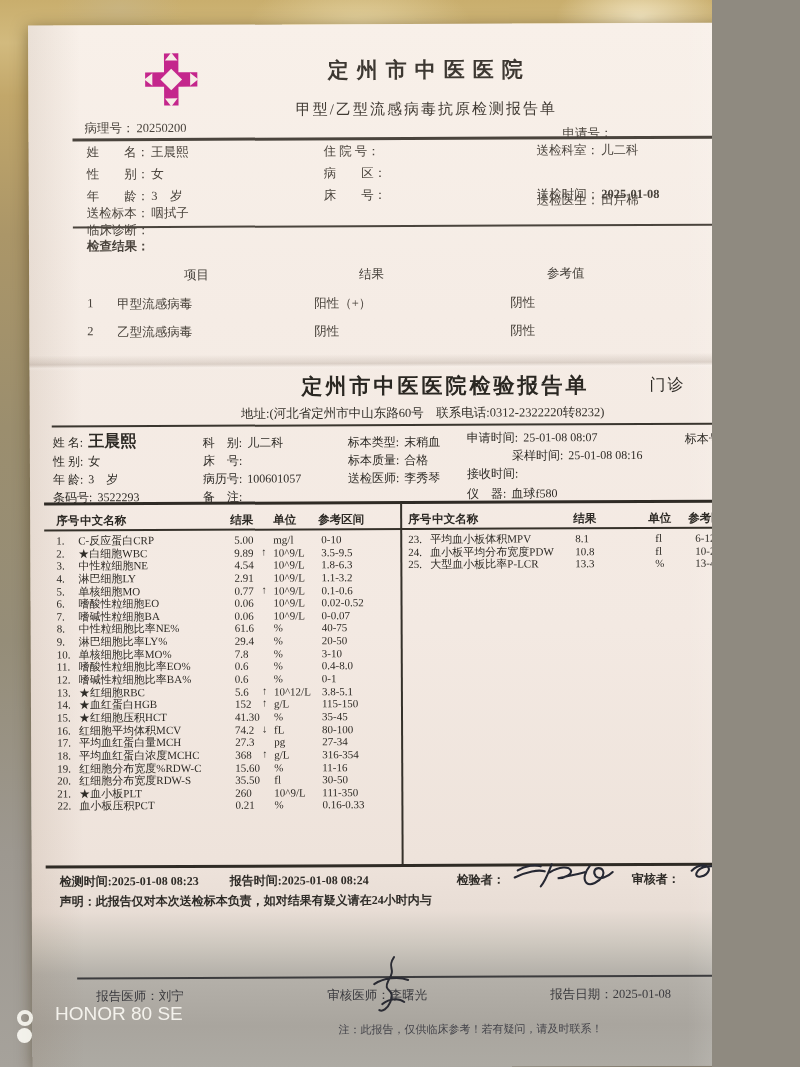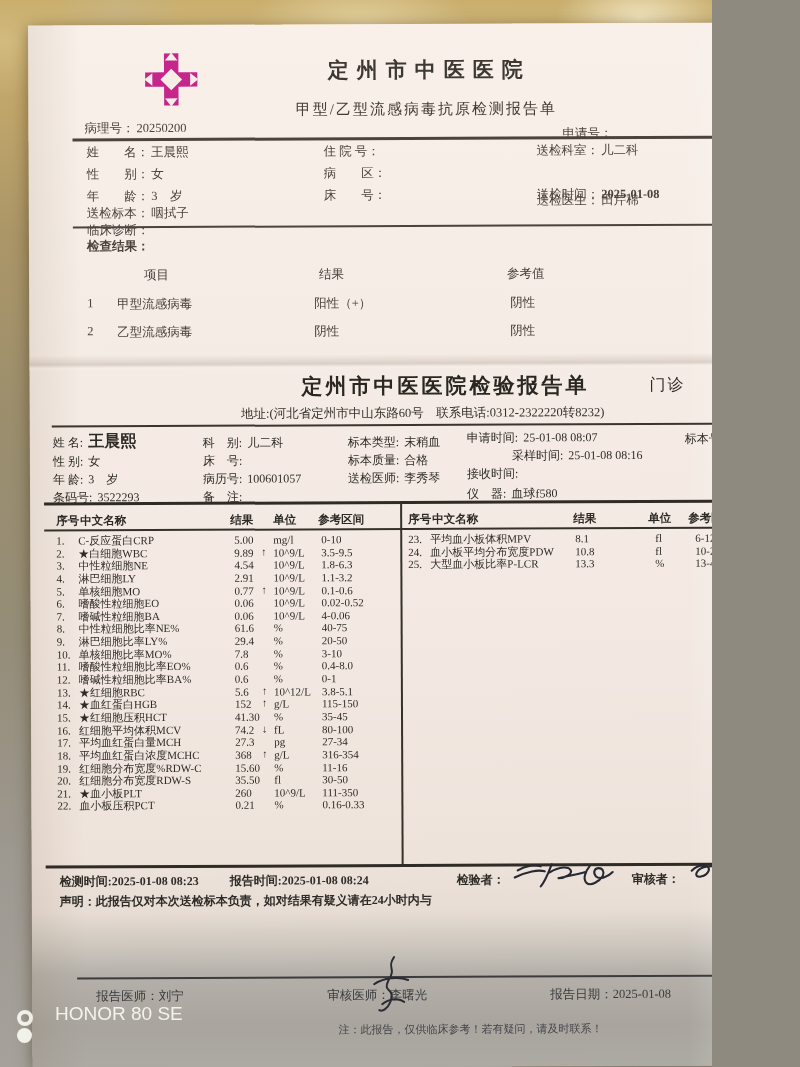--- a/index.html
+++ b/index.html
@@ -21,21 +21,21 @@
     background:linear-gradient(180deg,rgba(0,0,0,0),rgba(112,92,76,.14) 45%,rgba(112,92,76,.20) 58%,rgba(255,255,255,.12) 80%,rgba(0,0,0,0));}
   
   .r1{color:#49433c;font-size:12.5px;white-space:nowrap;}
   .r1-hosp{left:0;top:32px;width:744px;text-align:center;padding-left:58px;box-sizing:border-box;
     font-size:21px;font-weight:600;letter-spacing:8px;color:#3d3832;}
   .r1-sub{left:0;top:76px;width:744px;text-align:center;padding-left:52px;box-sizing:border-box;
     font-size:15px;letter-spacing:2px;color:#403a33;}
   .hr{background:#4a443d;}
   .lbl{margin-right:2px;}
   .r1 b{font-weight:600;}
-  .res-hdr{font-size:12.5px;color:#45403a;}
+  .res-hdr{font-size:12.5px;color:#45403a;margin-left:40px;}
   
   .r2{color:#2e2b26;white-space:nowrap;}
   .r2-title{left:0;top:348px;width:744px;text-align:center;padding-left:88px;box-sizing:border-box;
     font-size:21px;font-weight:700;letter-spacing:3px;color:#2a2722;}
   .r2-visit{left:620px;top:352px;font-size:16px;color:#2e2b26;letter-spacing:2px;}
   .r2-addr{left:0;top:381px;width:744px;text-align:center;padding-left:42px;box-sizing:border-box;font-size:12.5px;color:#33302a;}
   .pf{font-size:12px;}
   .pf .big{font-size:16px;font-weight:700;}
   .thdr{font-size:11.5px;font-weight:600;color:#2c2924;}
   .tbl{font-size:11px;color:#2e2b26;}
@@ -201,21 +201,21 @@
           <span class="c-flag"></span>
           <span class="c-unit">10^9/L</span>
           <span class="c-range">0.02-0.52</span>
         </div>
         <div class="lab-row">
           <span class="c-no">7.</span>
           <span class="c-name">嗜碱性粒细胞BA</span>
           <span class="c-result">0.06</span>
           <span class="c-flag"></span>
           <span class="c-unit">10^9/L</span>
-          <span class="c-range">4-0.06</span>
+          <span class="c-range">0-0.07</span>
         </div>
         <div class="lab-row">
           <span class="c-no">8.</span>
           <span class="c-name">中性粒细胞比率NE%</span>
           <span class="c-result">61.6</span>
           <span class="c-flag"></span>
           <span class="c-unit">%</span>
           <span class="c-range">40-75</span>
         </div>
         <div class="lab-row">

